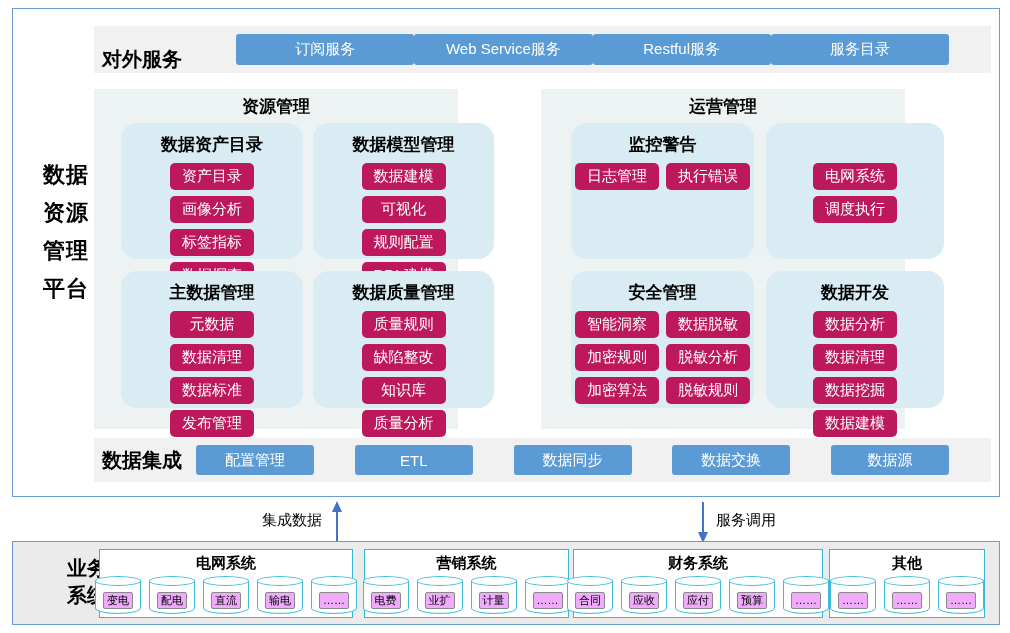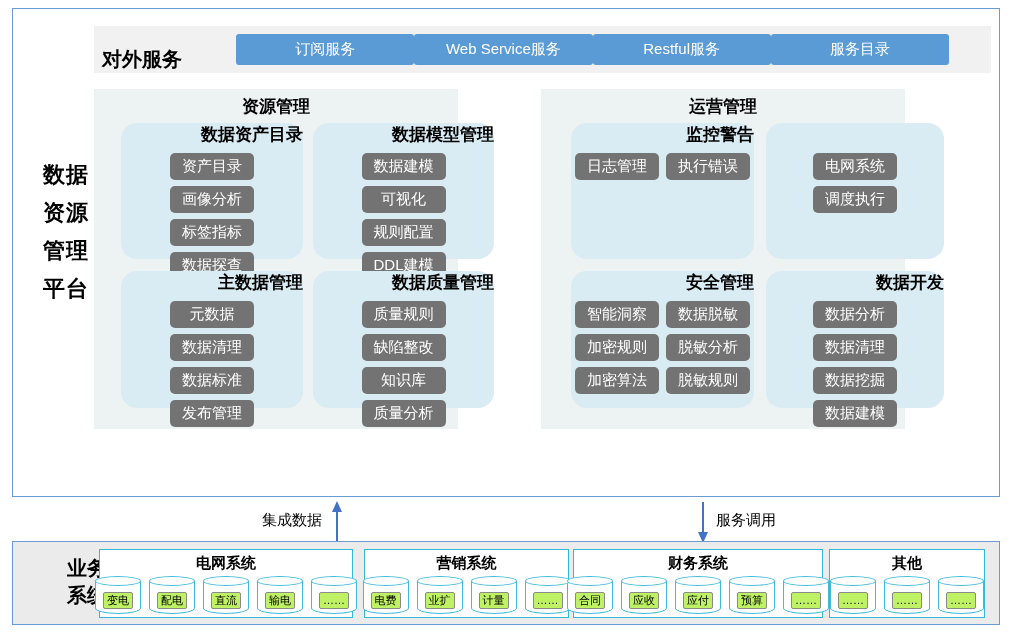--- a/index.html
+++ b/index.html
@@ -57,28 +57,28 @@
   }
   .sp-tl{left:27px;top:34px;width:182px;height:136px;}
   .sp-tr{left:219px;top:34px;width:181px;height:136px;}
   .sp-bl{left:27px;top:182px;width:182px;height:137px;}
   .sp-br{left:219px;top:182px;width:181px;height:137px;}
   .panel.right .sp-tl{left:30px;width:183px;}
   .panel.right .sp-tr{left:225px;width:178px;}
   .panel.right .sp-bl{left:30px;width:183px;}
   .panel.right .sp-br{left:225px;width:178px;}
   .subpanel-title{
-    text-align:right;font-size:17px;font-weight:bold;padding-top:0;height:22px;
+    text-align:center;font-size:17px;font-weight:bold;padding-top:10px;height:22px;
   }
   .chip-grid{
     display:flex;flex-wrap:wrap;justify-content:center;
     gap:6px 7px;padding:8px 4px 0;
   }
   .chip{
-    background:#737373;color:#fff;font-size:15px;height:27px;width:84px;
+    background:#be185d;color:#fff;font-size:15px;height:27px;width:84px;
     display:flex;align-items:center;justify-content:center;
     border-radius:5px;box-sizing:border-box;white-space:nowrap;
   }
   .chip.spacer{visibility:hidden;}
   
   .flow-label{position:absolute;font-size:15px;white-space:nowrap;}
   .flow-arrow{position:absolute;}
   
   .business-box{
     position:absolute;left:12px;top:541px;width:988px;height:84px;
@@ -99,21 +99,21 @@
     position:absolute;left:0;right:0;top:0;height:10px;background:#fff;
     border:1.5px solid #3FBBDC;border-radius:50%;box-sizing:border-box;z-index:2;
   }
   .cyl-body{
     position:absolute;left:0;right:0;top:5px;bottom:0;background:#fff;
     border:1.5px solid #3FBBDC;border-top:none;box-sizing:border-box;
     border-radius:0 0 50% 50% / 0 0 18% 18%;z-index:1;
   }
   .cyl-label{
     position:absolute;left:50%;bottom:5px;transform:translateX(-50%);
-    background:#bef264;border:1px solid #8a8a8a;border-radius:2px;
+    background:#f0abfc;border:1px solid #8a8a8a;border-radius:2px;
     font-size:11px;line-height:15px;padding:0 3px;white-space:nowrap;z-index:3;
   }
 </style>
 </head>
 <body>
 
 <div class="platform-box">
 
   <div class="side-title">
     <div>数据</div>
@@ -213,20 +213,30 @@
       <div class="subpanel-title">数据开发</div>
       <div class="chip-grid">
         <div class="chip">数据分析</div>
         <div class="chip">数据清理</div>
         <div class="chip">数据挖掘</div>
         <div class="chip">数据建模</div>
       </div>
     </div>
   </div>
 
+  <div class="strip integration">
+    <div class="strip-label">数据集成</div>
+    <div class="int-buttons">
+      <div class="btn-blue">配置管理</div>
+      <div class="btn-blue">ETL</div>
+      <div class="btn-blue">数据同步</div>
+      <div class="btn-blue">数据交换</div>
+      <div class="btn-blue">数据源</div>
+    </div>
+  </div>
 </div>
 
 <div class="flow-label" style="left:262px;top:511px;">集成数据</div>
 <svg class="flow-arrow" style="left:330px;top:501px;" width="14" height="42">
   <line x1="7" y1="41" x2="7" y2="9" stroke="#4472C4" stroke-width="2"></line>
   <polygon points="7,0 2,11 12,11" fill="#4472C4"></polygon>
 </svg>
 
 <svg class="flow-arrow" style="left:696px;top:501px;" width="14" height="42">
   <line x1="7" y1="1" x2="7" y2="33" stroke="#4472C4" stroke-width="2"></line>

